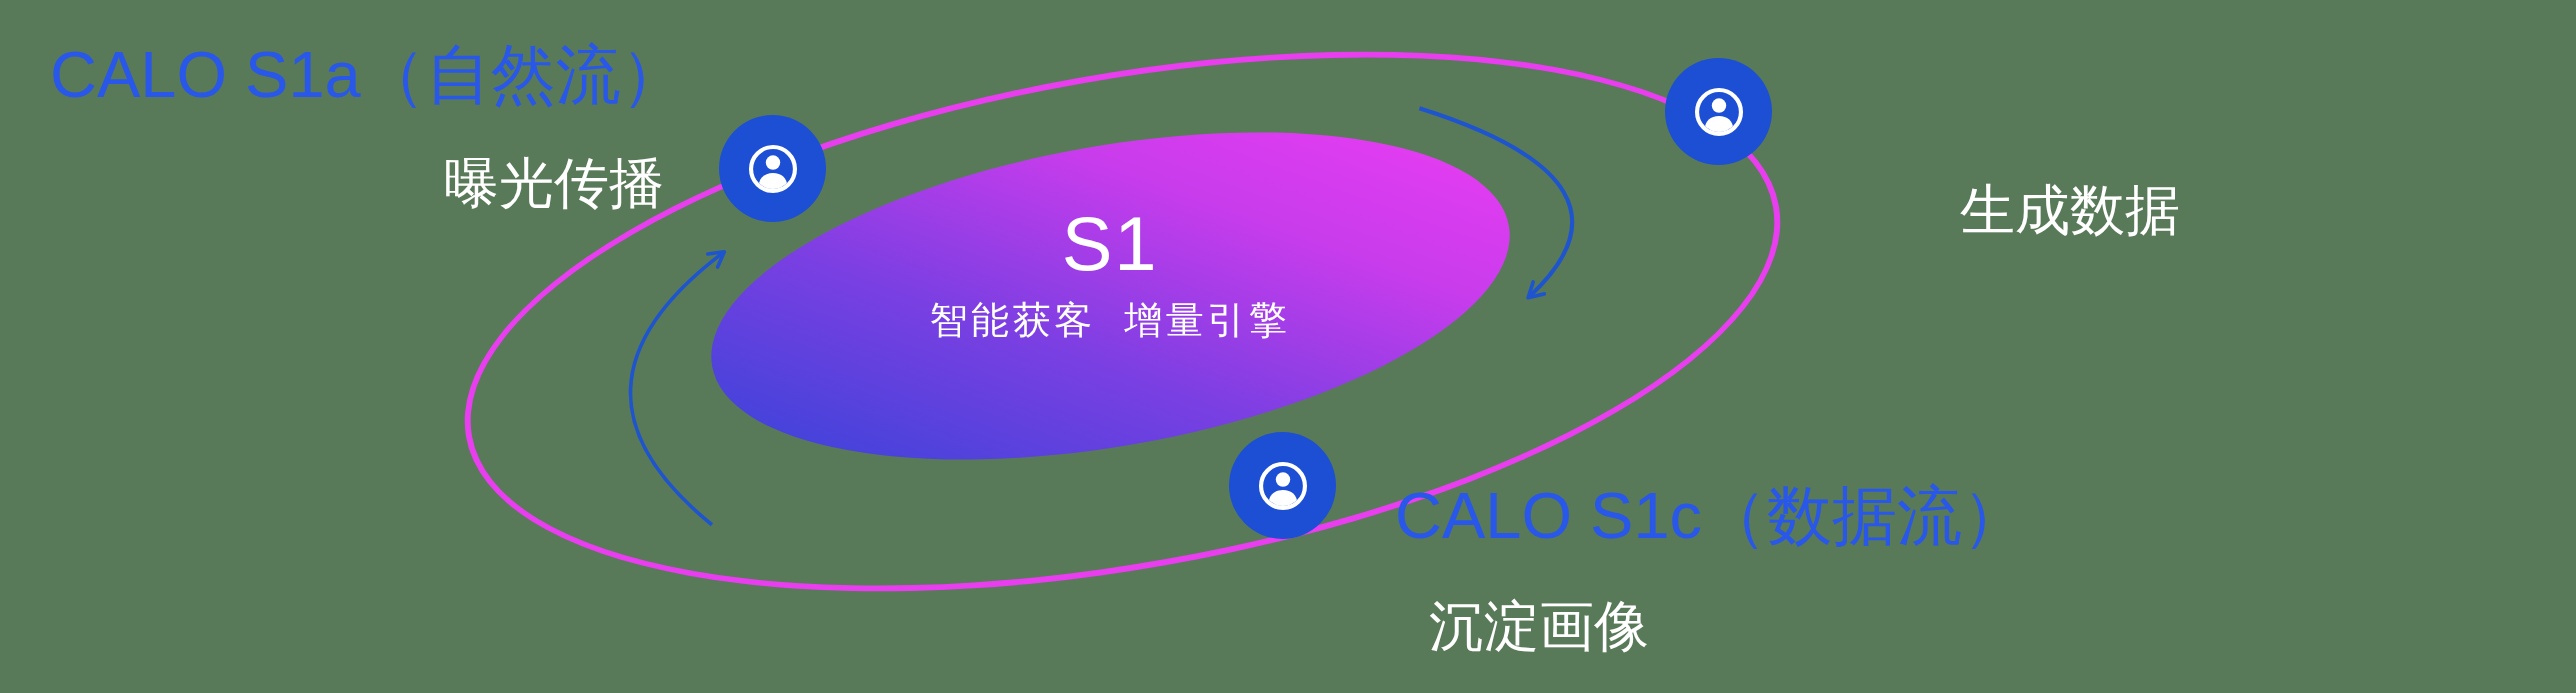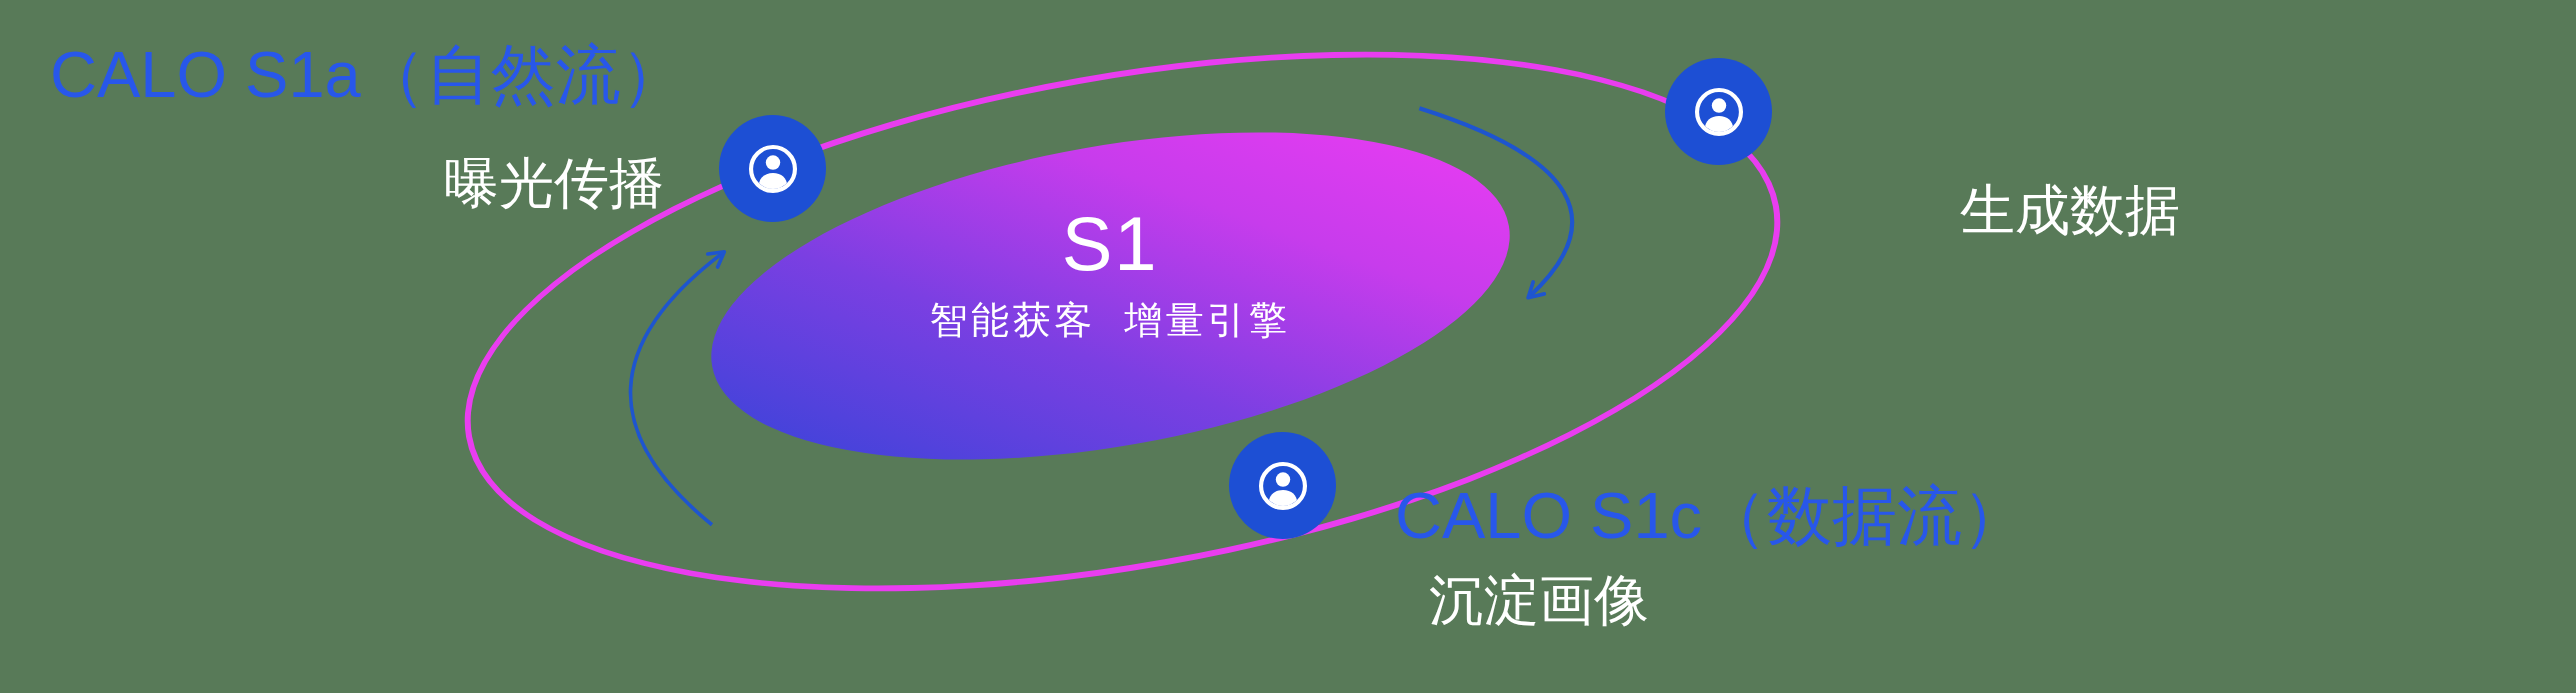--- a/index.html
+++ b/index.html
@@ -99,21 +99,21 @@
   .node-sublabel {
     position: absolute;
     color: #ffffff;
     font-size: 55px;
     font-weight: 500;
     line-height: 1.1;
     white-space: nowrap;
   }
   .sublabel-s1a { left: 444px;  top: 153px; }
   .sublabel-s1b { left: 1960px; top: 180px; }
-  .sublabel-s1c { left: 1429px; top: 570px; }
+  .sublabel-s1c { left: 1429px; top: 596px; }
 
   .arrows-layer {
     position: absolute;
     left: 0;
     top: 0;
     width: 2576px;
     height: 694px;
     pointer-events: none;
   }
 

